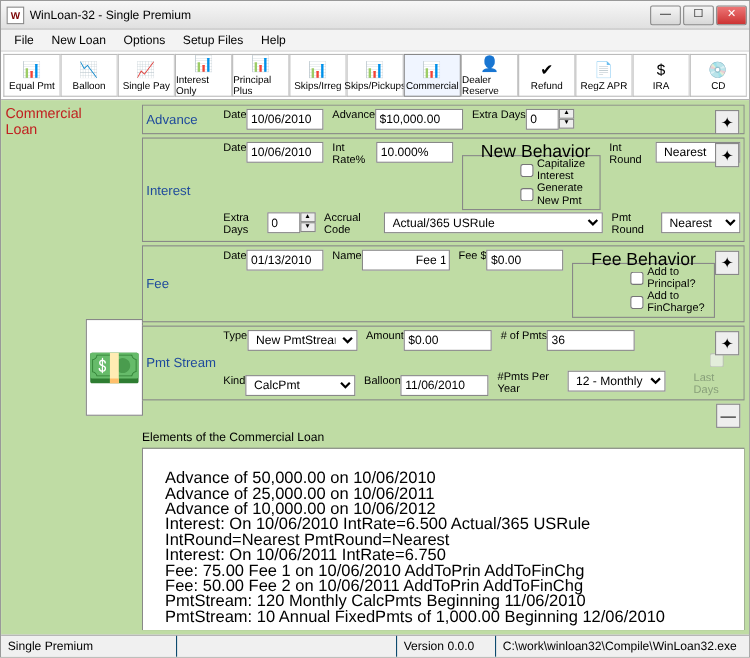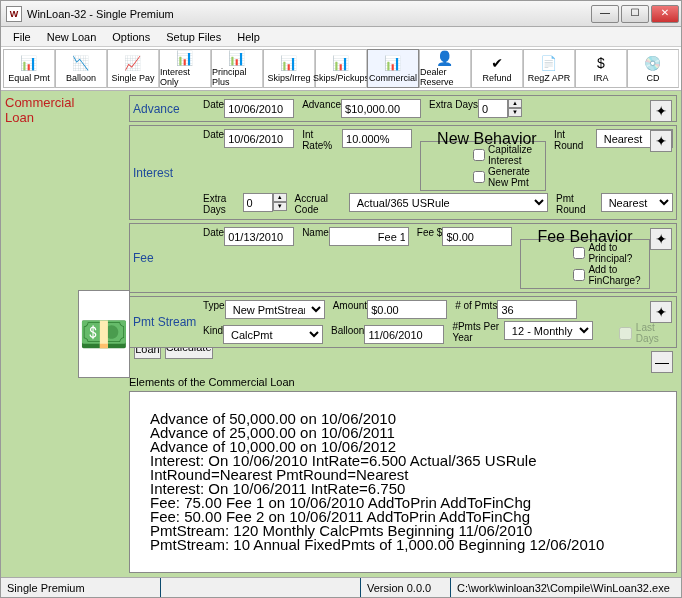--- a/index.html
+++ b/index.html
@@ -35,21 +35,21 @@
   .spinbtns { display: flex; flex-direction: column; }
   .spinbtns button { width: 14px; height: 9px; font-size: 6px; border: 1px solid #888; background: #eee; line-height: 5px; cursor: pointer; }
   .checkrow { display: flex; align-items: center; gap: 3px; font-size: 10px; padding-left: 48px; }
   .checkrow input { width: 12px; height: 12px; }
   .plusbtn, .minusbtn { width: 22px; height: 22px; border: 1px solid #888; background: #eee; font-size: 14px; cursor: pointer; display: flex; align-items: center; justify-content: center; position: absolute; right: 4px; top: 4px; }
   .minusbtn { position: static; align-self: flex-end; margin-right: 4px; }
   .listtitle { font-size: 11px; }
   .listbox { flex: 1; background: #fff; border: 1px solid #888; padding: 20px; font-size: 15px; overflow: auto; line-height: 14px; }
   .statusbar { height: 20px; background: #f0f0f0; border-top: 1px solid #aaa; display: flex; align-items: center; font-size: 11px; }
   .statuscell { border-right: 1px solid #0c4a6e; height: 100%; display: flex; align-items: center; padding: 0 6px; }
-  .lastdays { color: #889f7a; font-size: 10px; display: flex; align-items: center; gap: 4px; margin-left: 18px; }
+  .lastdays { color: #889f7a; font-size: 10px; display: flex; align-items: center; gap: 4px; margin-left: 18px; flex-direction: column; }
   .groupbox { border: 1px solid #888; padding: 2px 4px; margin-top: 12px; position: relative; }
   .groupbox legend { font-size: 16px; position: absolute; top: -12px; left: 16px; }
 </style>
 </head>
 <body>
 
 <div class="window">
   <div class="titlebar">
     <div class="icon">W</div>
     <div class="title">WinLoan-32 - Single Premium</div>

